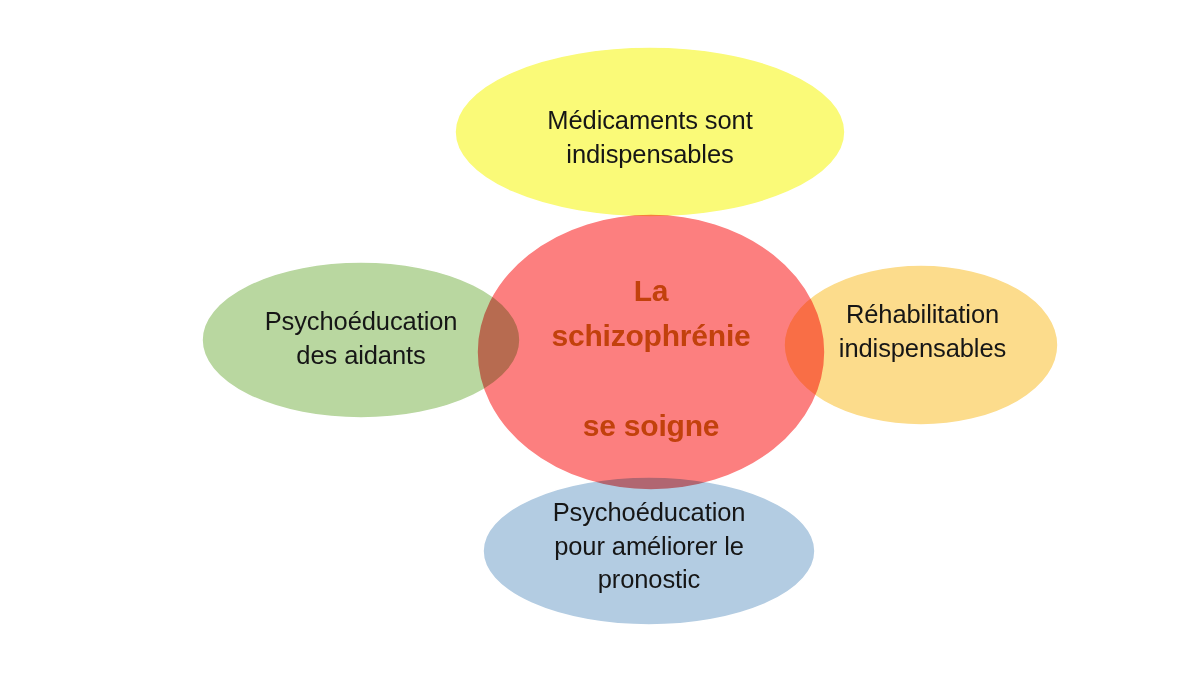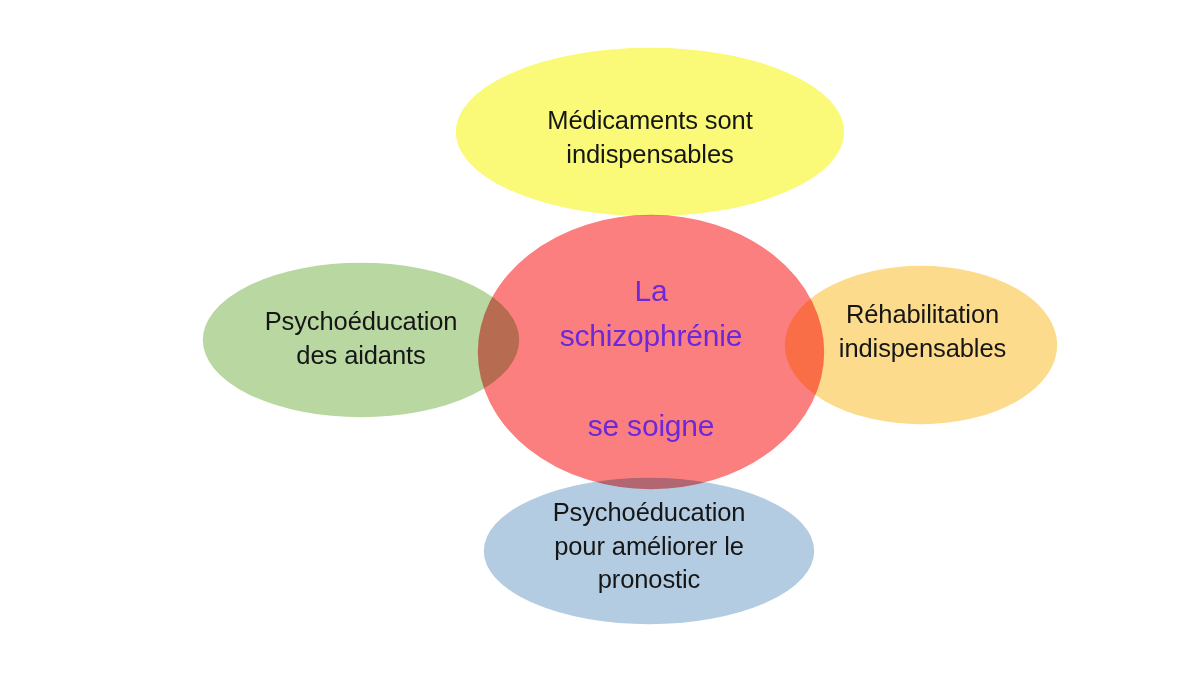--- a/index.html
+++ b/index.html
@@ -72,24 +72,24 @@
     left: 483px;
     top: 496px;
     width: 332px;
   }
   #label-center {
     position: absolute;
     left: 500px;
     top: 268px;
     width: 302px;
     text-align: center;
-    color: #6d28d9;
+    color: #c2410c;
     font-family: "Liberation Sans", sans-serif;
     font-size: 30px;
-    font-weight: 400;
+    font-weight: 700;
     line-height: 1.5;
     letter-spacing: -0.2px;
     white-space: pre-line;
     pointer-events: auto;
   }
 </style>
 </head>
 <body>
 
 <div id="diagram-stage">

